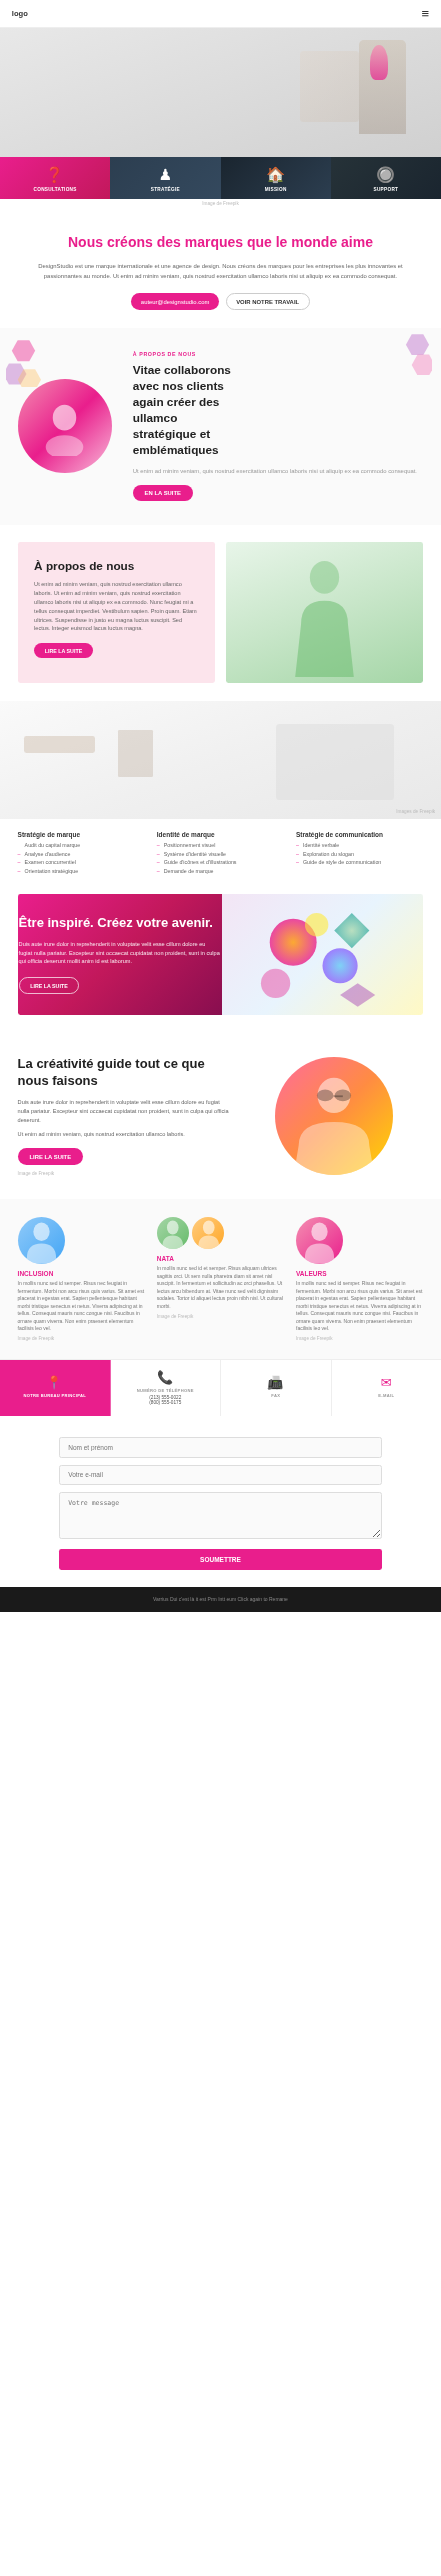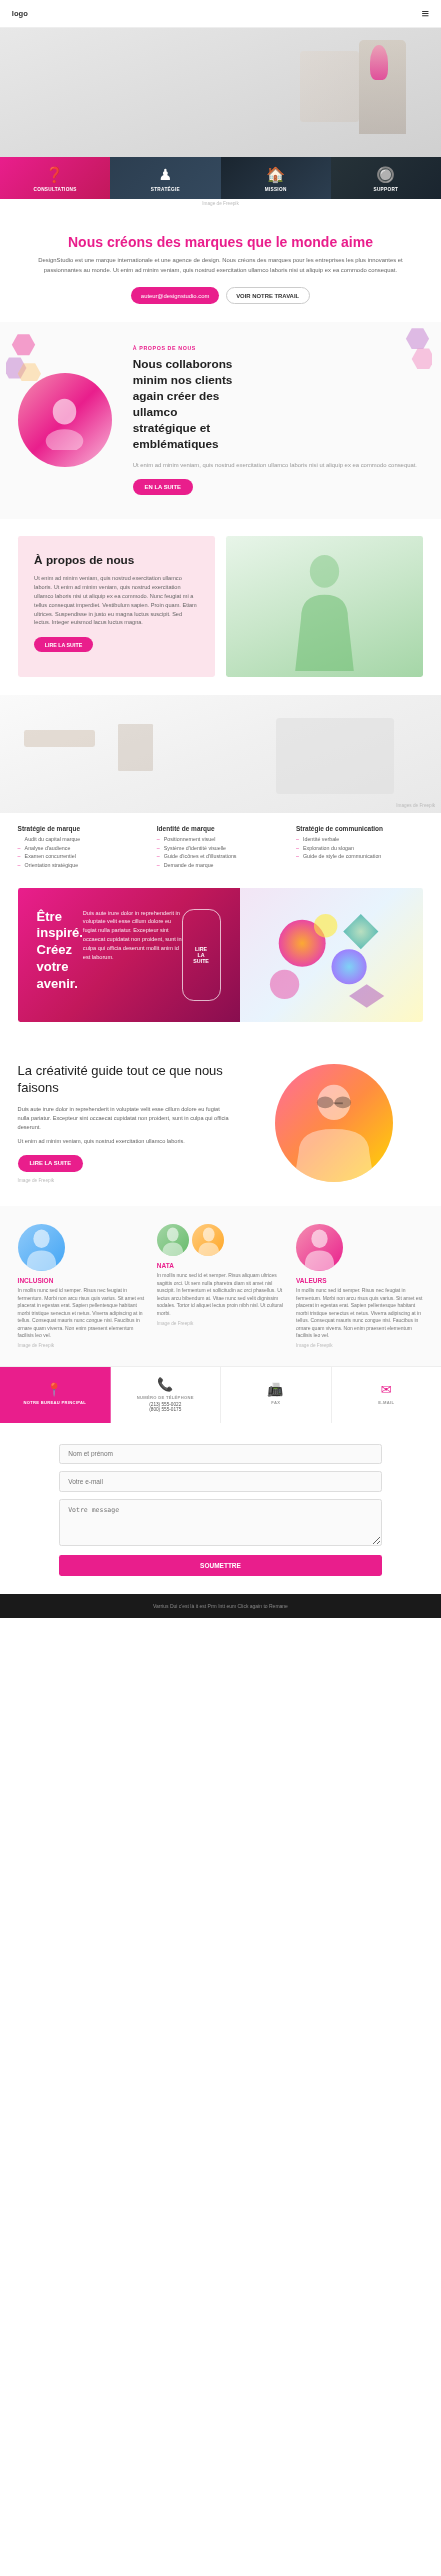--- a/index.html
+++ b/index.html
@@ -35,21 +35,21 @@
     <div style="font-size:4.7px; font-weight:bold; color:#fff; letter-spacing:0.3px;">MISSION</div>
   </div>
   <div style="flex:1; background:linear-gradient(135deg,#263238,#1a252f); text-align:center; padding:9.4px 2.4px 7px; cursor:pointer;">
     <div style="font-size:15.3px; color:#fff; margin-bottom:2.9px;">🔘</div>
     <div style="font-size:4.7px; font-weight:bold; color:#fff; letter-spacing:0.3px;">SUPPORT</div>
   </div>
 </div>
 <div style="text-align:center; font-size:4.7px; color:#bbb; padding:1.8px 0 3.5px;">Image de Freepik</div>
 
 <div style="text-align:center; padding:23.5px 35px 17.6px; background:#fff;">
-  <h1 style="font-size:14px; font-weight:800; color:#e91e8c; line-height:1.3; margin-bottom:4px;">Nous créons des marques que le monde aime</h1>
+  <h1 style="font-size:14px; font-weight:800; color:#e91e8c; line-height:1.3; margin-bottom:10px;">Nous créons des marques que le monde aime</h1>
   <p style="font-size:5.9px; color:#666; line-height:1.7; margin-bottom:11.8px;">DesignStudio est une marque internationale et une agence de design. Nous créons des marques pour les entreprises les plus innovantes et passionnantes au monde. Ut enim ad minim veniam, quis nostrud exercitation ullamco laboris nisi ut aliquip ex ea commodo consequat.</p>
   <div style="display:flex; justify-content:center; gap:7px; flex-wrap:wrap;">
     <button style="background:#e91e8c; color:#fff; border:none; padding:4.7px 9.4px; font-size:5.9px; border-radius:11.8px; cursor:pointer;">auteur@designstudio.com</button>
     <button style="background:transparent; color:#333; border:1.2px solid #ccc; padding:4.7px 9.4px; font-size:5.9px; border-radius:11.8px; cursor:pointer; font-weight:bold;">VOIR NOTRE TRAVAIL</button>
   </div>
 </div>
 
 <div style="display:flex; background:#fafafa; padding:23.5px 17.6px; gap:11.8px; align-items:center; position:relative;">
 
   <div style="position:absolute; left:5.9px; top:11.8px; opacity:0.6;">
@@ -61,22 +61,22 @@
   </div>
   <div style="width:94px; height:94px; border-radius:50%; background:linear-gradient(135deg,#f48fb1,#e91e8c,#f8bbd9); flex-shrink:0; overflow:hidden; display:flex; align-items:center; justify-content:center;">
     <svg width="47" height="59" viewBox="0 0 80 100" fill="none">
       <ellipse cx="40" cy="35" rx="20" ry="22" fill="rgba(255,255,255,0.6)"></ellipse>
       <ellipse cx="40" cy="85" rx="32" ry="20" fill="rgba(255,255,255,0.4)"></ellipse>
     </svg>
   </div>
   <div style="flex:2; padding-left:9.4px;">
     <div style="font-size:5.3px; color:#e91e8c; font-weight:bold; letter-spacing:0.6px; text-transform:uppercase; margin-bottom:5.9px;">À PROPOS DE NOUS</div>
     <h2 style="font-size:11.8px; font-weight:800; color:#222; line-height:1.35; margin-bottom:8.2px;">
-      <span>Nous collaborons</span><br>
-      <span>minim nos clients</span><br>
+      <span>Vitae collaborons</span><br>
+      <span>avec nos clients</span><br>
       <span>again créer des</span><br>
       <span>ullamco</span><br>
       <span>stratégique et</span><br>
       <span>emblématiques</span>
     </h2>
     <p style="font-size:5.9px; color:#999; line-height:1.6; margin-bottom:8.2px;">Ut enim ad minim veniam, quis nostrud exercitation ullamco laboris nisi ut aliquip ex ea commodo consequat.</p>
     <button style="background:#e91e8c; color:#fff; border:none; padding:5.3px 11.8px; font-size:5.9px; border-radius:11.8px; cursor:pointer; font-weight:bold;">EN LA SUITE</button>
   </div>
 
   <div style="position:absolute; right:8.8px; top:5.9px; opacity:0.5;">
@@ -133,21 +133,21 @@
     <h4 style="font-size:6.5px; font-weight:700; color:#333; margin-bottom:4.7px;">Stratégie de communication</h4>
     <ul style="list-style:none; padding:0;">
       <li style="font-size:5.3px; color:#666; margin-bottom:2.4px; padding-left:7px; position:relative;"><span style="position:absolute;left:0;color:#e91e8c;">–</span><span>Identité verbale</span></li>
       <li style="font-size:5.3px; color:#666; margin-bottom:2.4px; padding-left:7px; position:relative;"><span style="position:absolute;left:0;color:#e91e8c;">–</span><span>Exploration du slogan</span></li>
       <li style="font-size:5.3px; color:#666; margin-bottom:2.4px; padding-left:7px; position:relative;"><span style="position:absolute;left:0;color:#e91e8c;">–</span><span>Guide de style de communication</span></li>
     </ul>
   </div>
 </div>
 
 <div style="display:flex; background:#fff; margin:0 17.6px 17.6px; border-radius:2.4px; overflow:hidden;">
-  <div style="flex:1; background:linear-gradient(135deg,#e91e8c,#c2185b,#880e4f); padding:21px 19px; display:flex; justify-content:center;">
+  <div style="flex:1; background:linear-gradient(135deg,#e91e8c,#c2185b,#880e4f); padding:21px 1px; display:flex; flex-direction:column; justify-content:center;">
     <h2 style="font-size:13px; font-weight:800; color:#fff; line-height:1.3; margin-bottom:8.2px;">Être inspiré. Créez votre avenir.</h2>
     <p style="font-size:5.6px; color:rgba(255,255,255,0.9); line-height:1.6; margin-bottom:10.6px;">Duis aute irure dolor in reprehenderit in voluptate velit esse cillum dolore eu fugiat nulla pariatur. Excepteur sint occaecat cupidatat non proident, sunt in culpa qui officia deserunt mollit anim id est laborum.</p>
     <button style="background:transparent; color:#fff; border:1.2px solid rgba(255,255,255,0.7); padding:4.7px 10.6px; font-size:5.3px; border-radius:11.8px; cursor:pointer; font-weight:bold; width:fit-content;">LIRE LA SUITE</button>
   </div>
   <div style="flex:1; background:linear-gradient(135deg,#f3e5f5,#e8f4fd,#fff9c4); min-height:118px; position:relative; overflow:hidden; display:flex; align-items:center; justify-content:center;">
 
     <svg width="129" height="118" viewBox="0 0 220 200">
       <circle cx="60" cy="80" r="40" fill="url(#g1)" opacity="0.8"></circle>
       <circle cx="140" cy="120" r="30" fill="url(#g2)" opacity="0.7"></circle>
       <circle cx="100" cy="50" r="20" fill="#ffeb3b" opacity="0.6"></circle>
@@ -167,21 +167,21 @@
             <stop offset="0%" stop-color="#a5d6a7"></stop>
             <stop offset="100%" stop-color="#26a69a"></stop>
           </radialGradient>
       </defs>
     </svg>
   </div>
 </div>
 
 <div style="display:flex; gap:11.8px; padding:23.5px 17.6px; background:#fff; align-items:center;">
   <div style="flex:1.2;">
-    <h2 style="font-size:13px; font-weight:400; color:#222; line-height:1.3; margin-bottom:8.2px;">La créativité guide tout ce que nous faisons</h2>
+    <h2 style="font-size:13px; font-weight:700; color:#222; line-height:1.3; margin-bottom:8.2px;">La créativité guide tout ce que nous faisons</h2>
     <p style="font-size:5.6px; color:#666; line-height:1.6; margin-bottom:4.7px;">Duis aute irure dolor in reprehenderit in voluptate velit esse cillum dolore eu fugiat nulla pariatur. Excepteur sint occaecat cupidatat non proident, sunt in culpa qui officia deserunt.</p>
     <p style="font-size:5.6px; color:#666; line-height:1.6; margin-bottom:9.4px;">Ut enim ad minim veniam, quis nostrud exercitation ullamco laboris.</p>
     <button style="background:#e91e8c; color:#fff; border:none; padding:5.3px 11.8px; font-size:5.9px; border-radius:11.8px; cursor:pointer; font-weight:bold;">LIRE LA SUITE</button>
     <div style="font-size:4.7px; color:#bbb; margin-top:5.9px;">Image de Freepik</div>
   </div>
   <div style="flex:1; display:flex; justify-content:center; align-items:center;">
 
     <div style="width:118px; height:118px; border-radius:50%; background:linear-gradient(135deg,#ff6b9d,#ff8c42,#ffd700); overflow:hidden; display:flex; align-items:center; justify-content:center; position:relative;">
       <svg width="106" height="118" viewBox="0 0 180 200" fill="none">
         <ellipse cx="90" cy="65" rx="28" ry="30" fill="rgba(255,255,255,0.5)"></ellipse>

